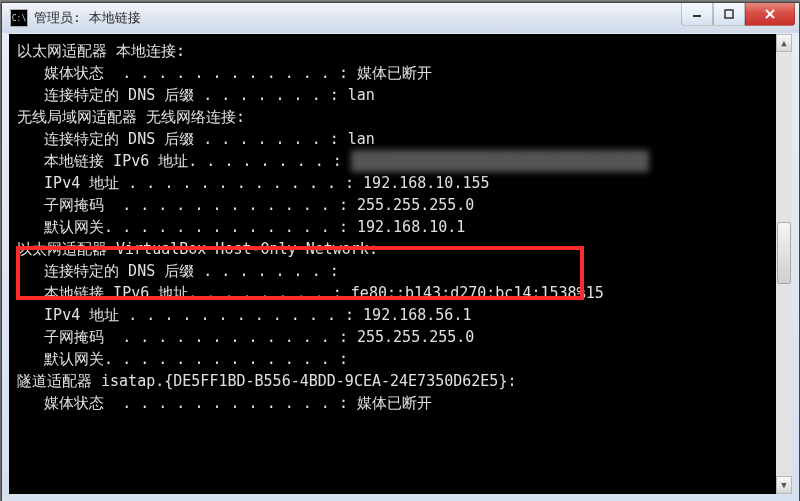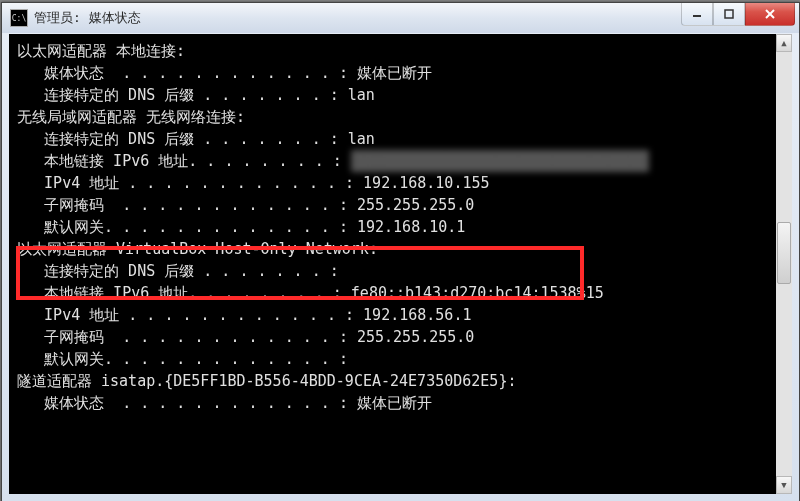--- a/index.html
+++ b/index.html
@@ -132,21 +132,21 @@
     border:1px solid #aaa;
     border-radius:2px;
   }
 </style>
 </head>
 <body>
 
 <div class="window">
   <div class="titlebar">
     <div class="icon">C:\</div>
-    <div class="title-text">管理员: 媒体状态</div>
+    <div class="title-text">管理员: 本地链接</div>
     <div class="win-btns">
       <div class="win-btn min">
         <svg width="10" height="10">
             <line x1="1" y1="7" x2="9" y2="7" stroke="#333" stroke-width="2"></line>
           </svg>
       </div>
       <div class="win-btn max">
         <svg width="10" height="10">
             <rect x="1" y="1" width="8" height="8" fill="none" stroke="#333" stroke-width="1.5"></rect>
           </svg>

